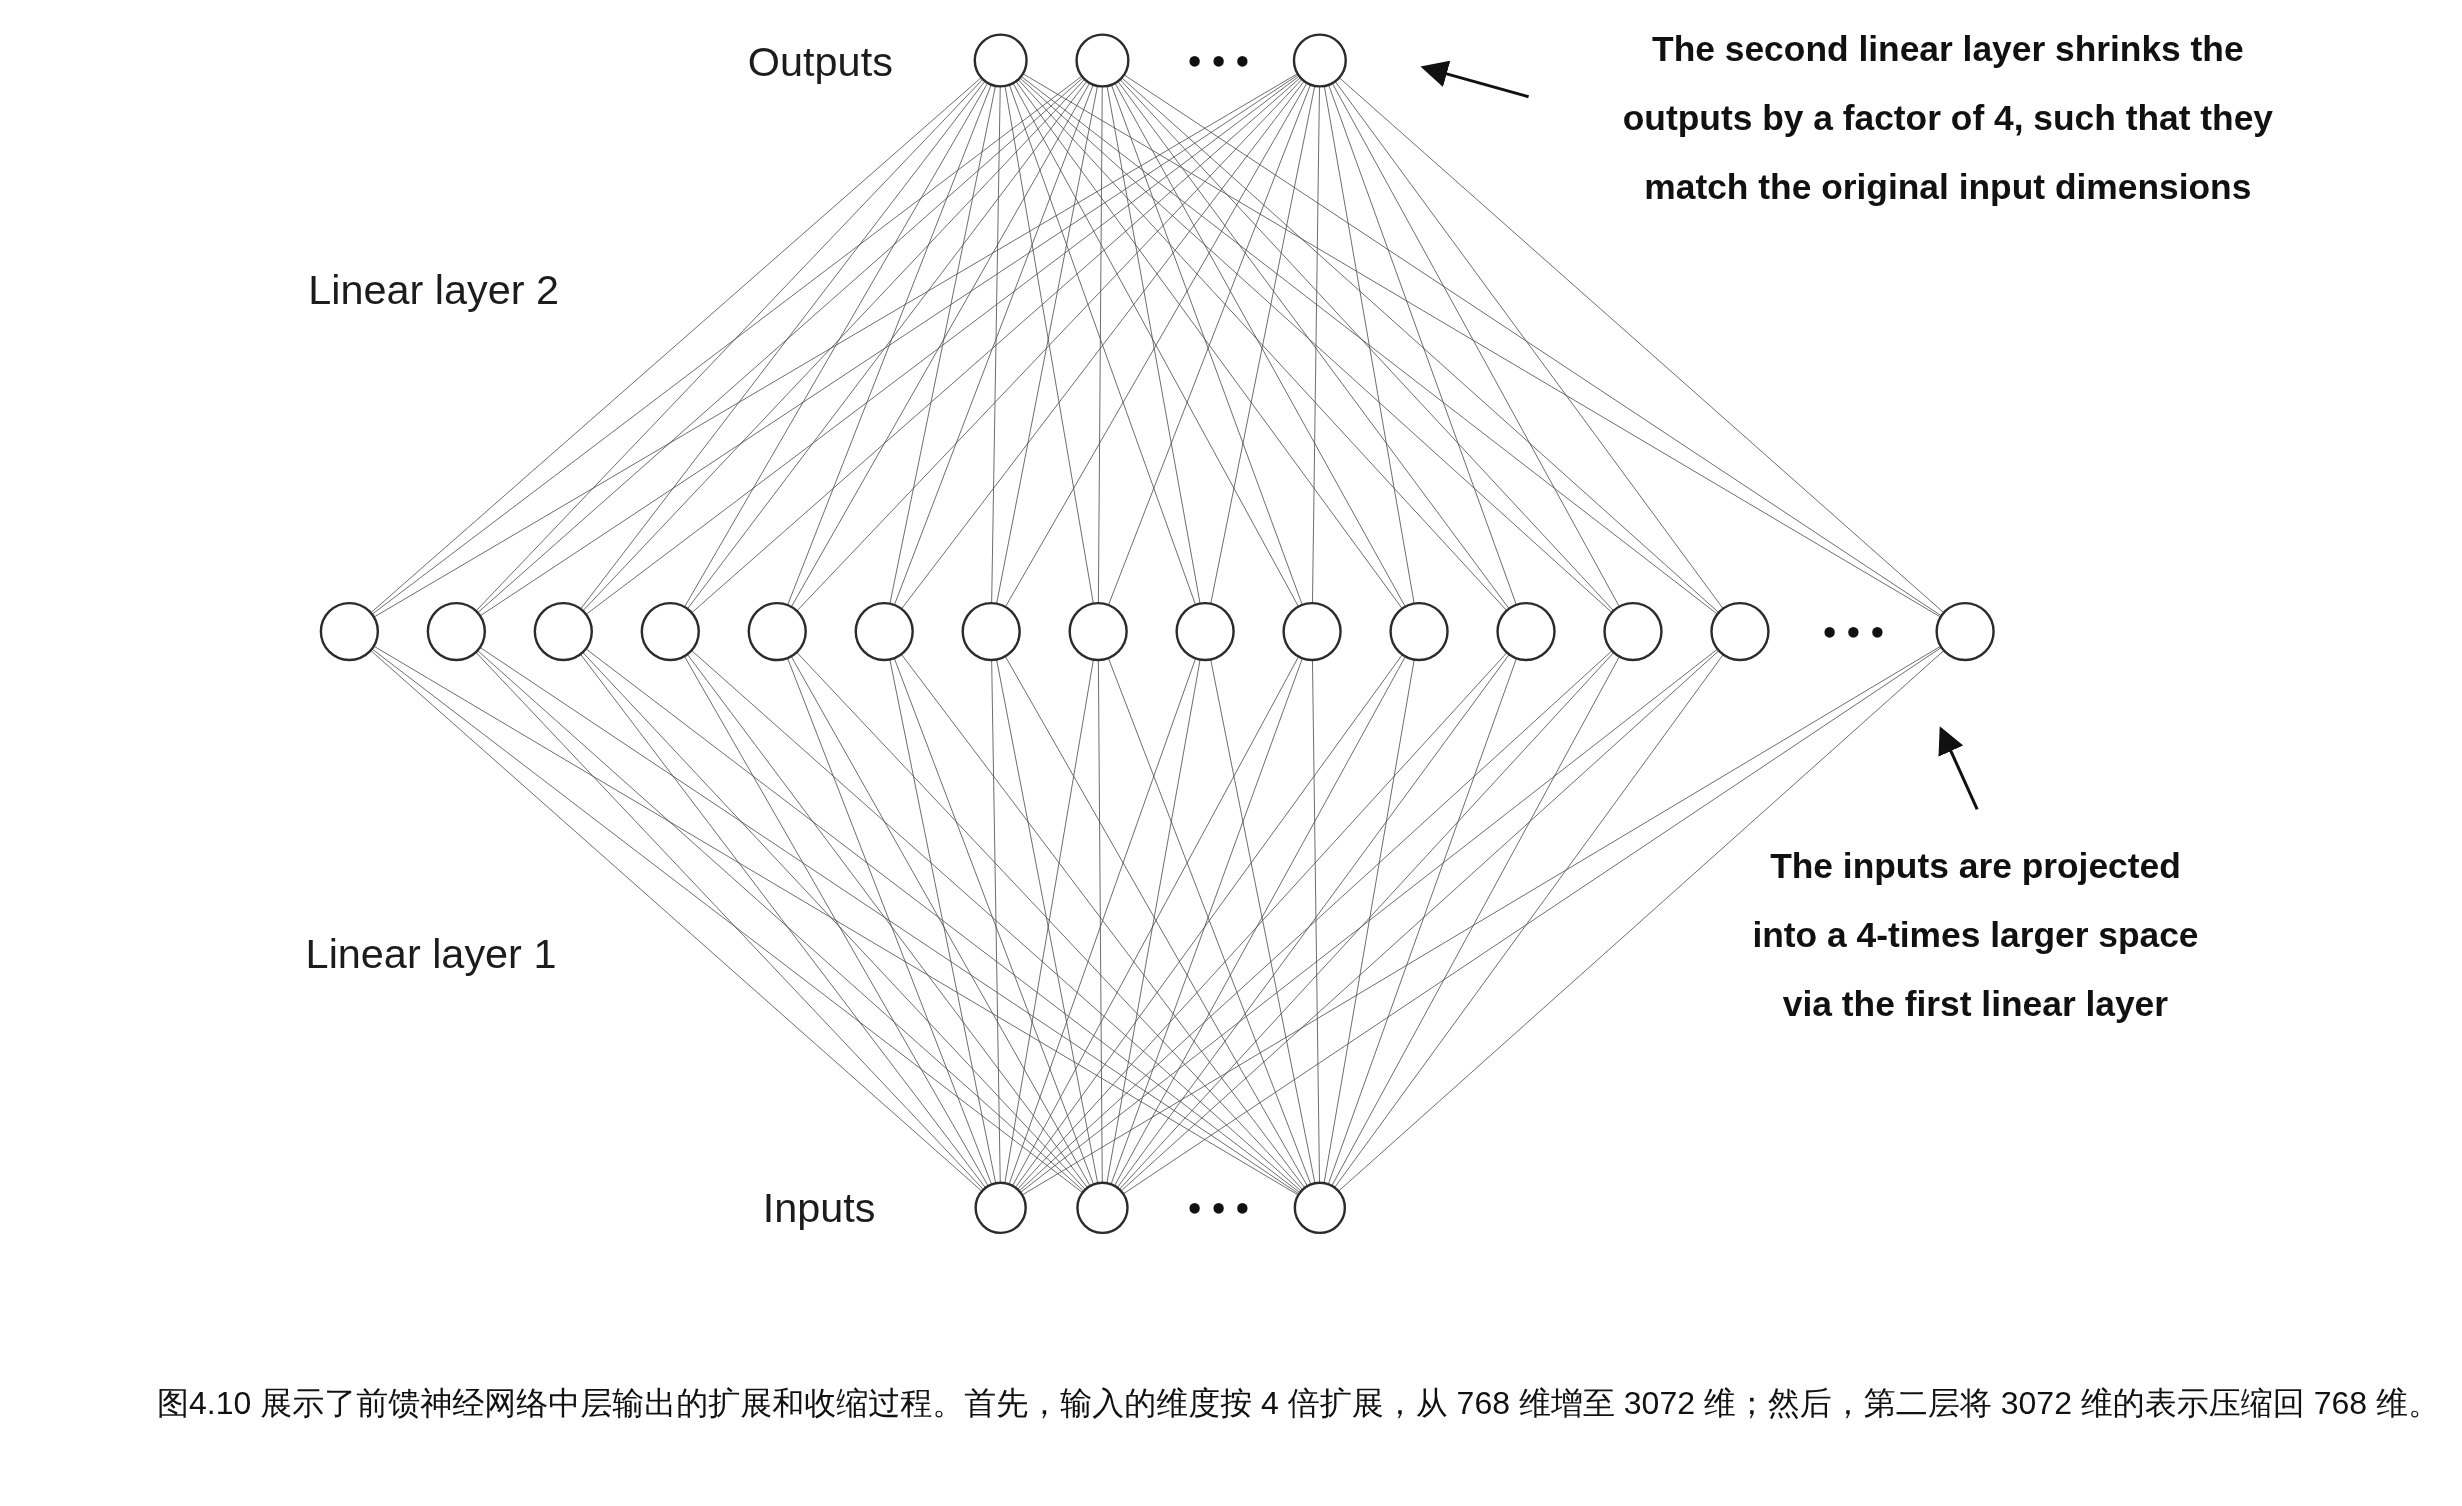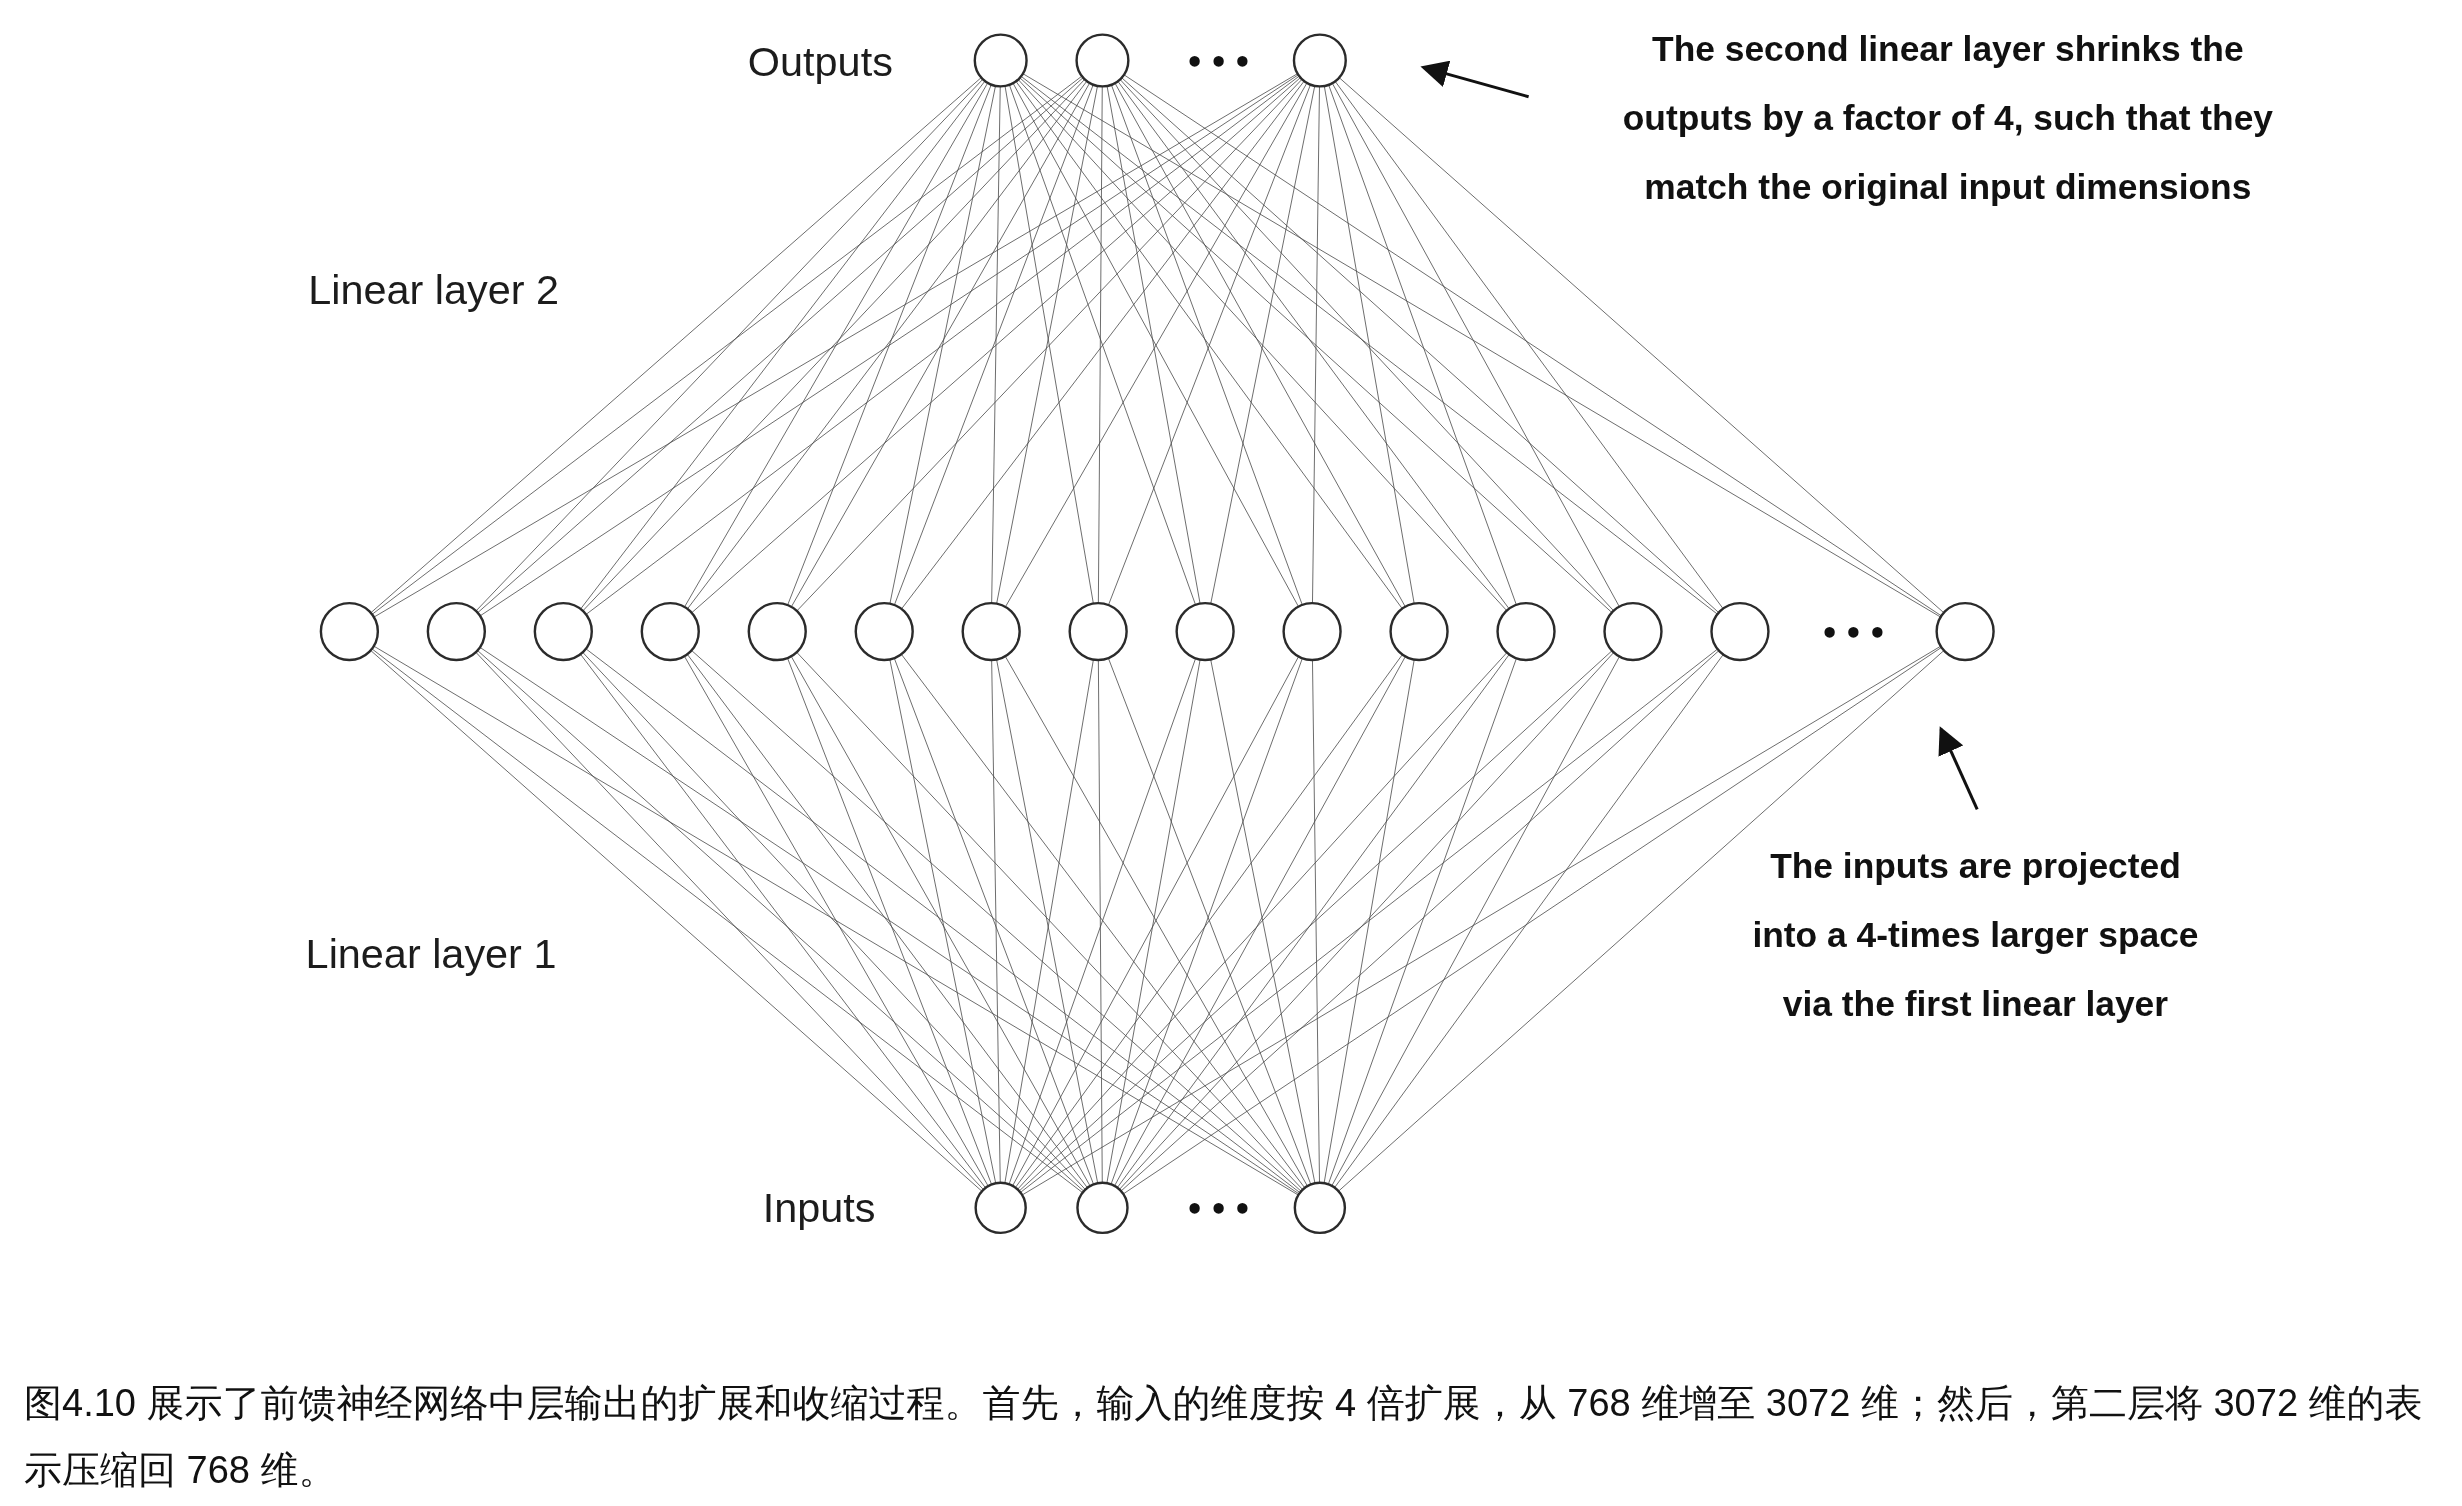--- a/index.html
+++ b/index.html
@@ -54,23 +54,24 @@
     stroke: #111111;
     stroke-width: 3.5;
     fill: none;
   }
   .caption {
     position: absolute;
     left: 24px;
     top: 1370px;
     width: 2416px;
     font-family: "Liberation Sans", sans-serif;
-    font-size: 38px;
+    font-size: 32px;
     line-height: 67px;
     color: #111111;
+    text-align: right;
   }
 </style>
 </head>
 <body>
 
 <div class="page">
 
   <svg class="diagram" width="2462" height="1346" viewBox="0 0 2854 1560">
     <defs>
       <marker id="arrowhead" markerWidth="10" markerHeight="9" refX="8" refY="4.5" orient="auto">

